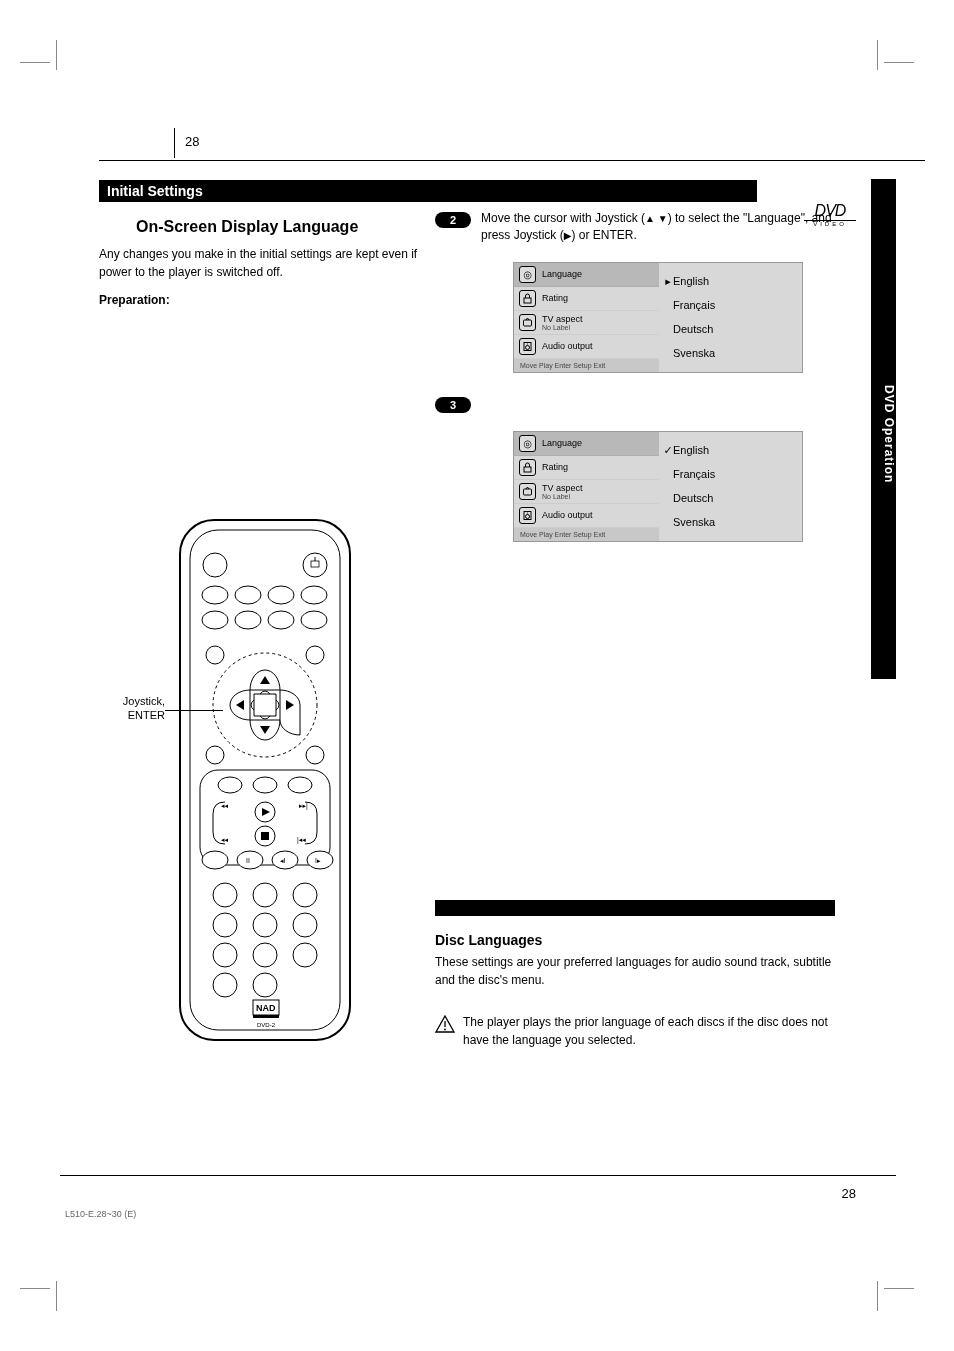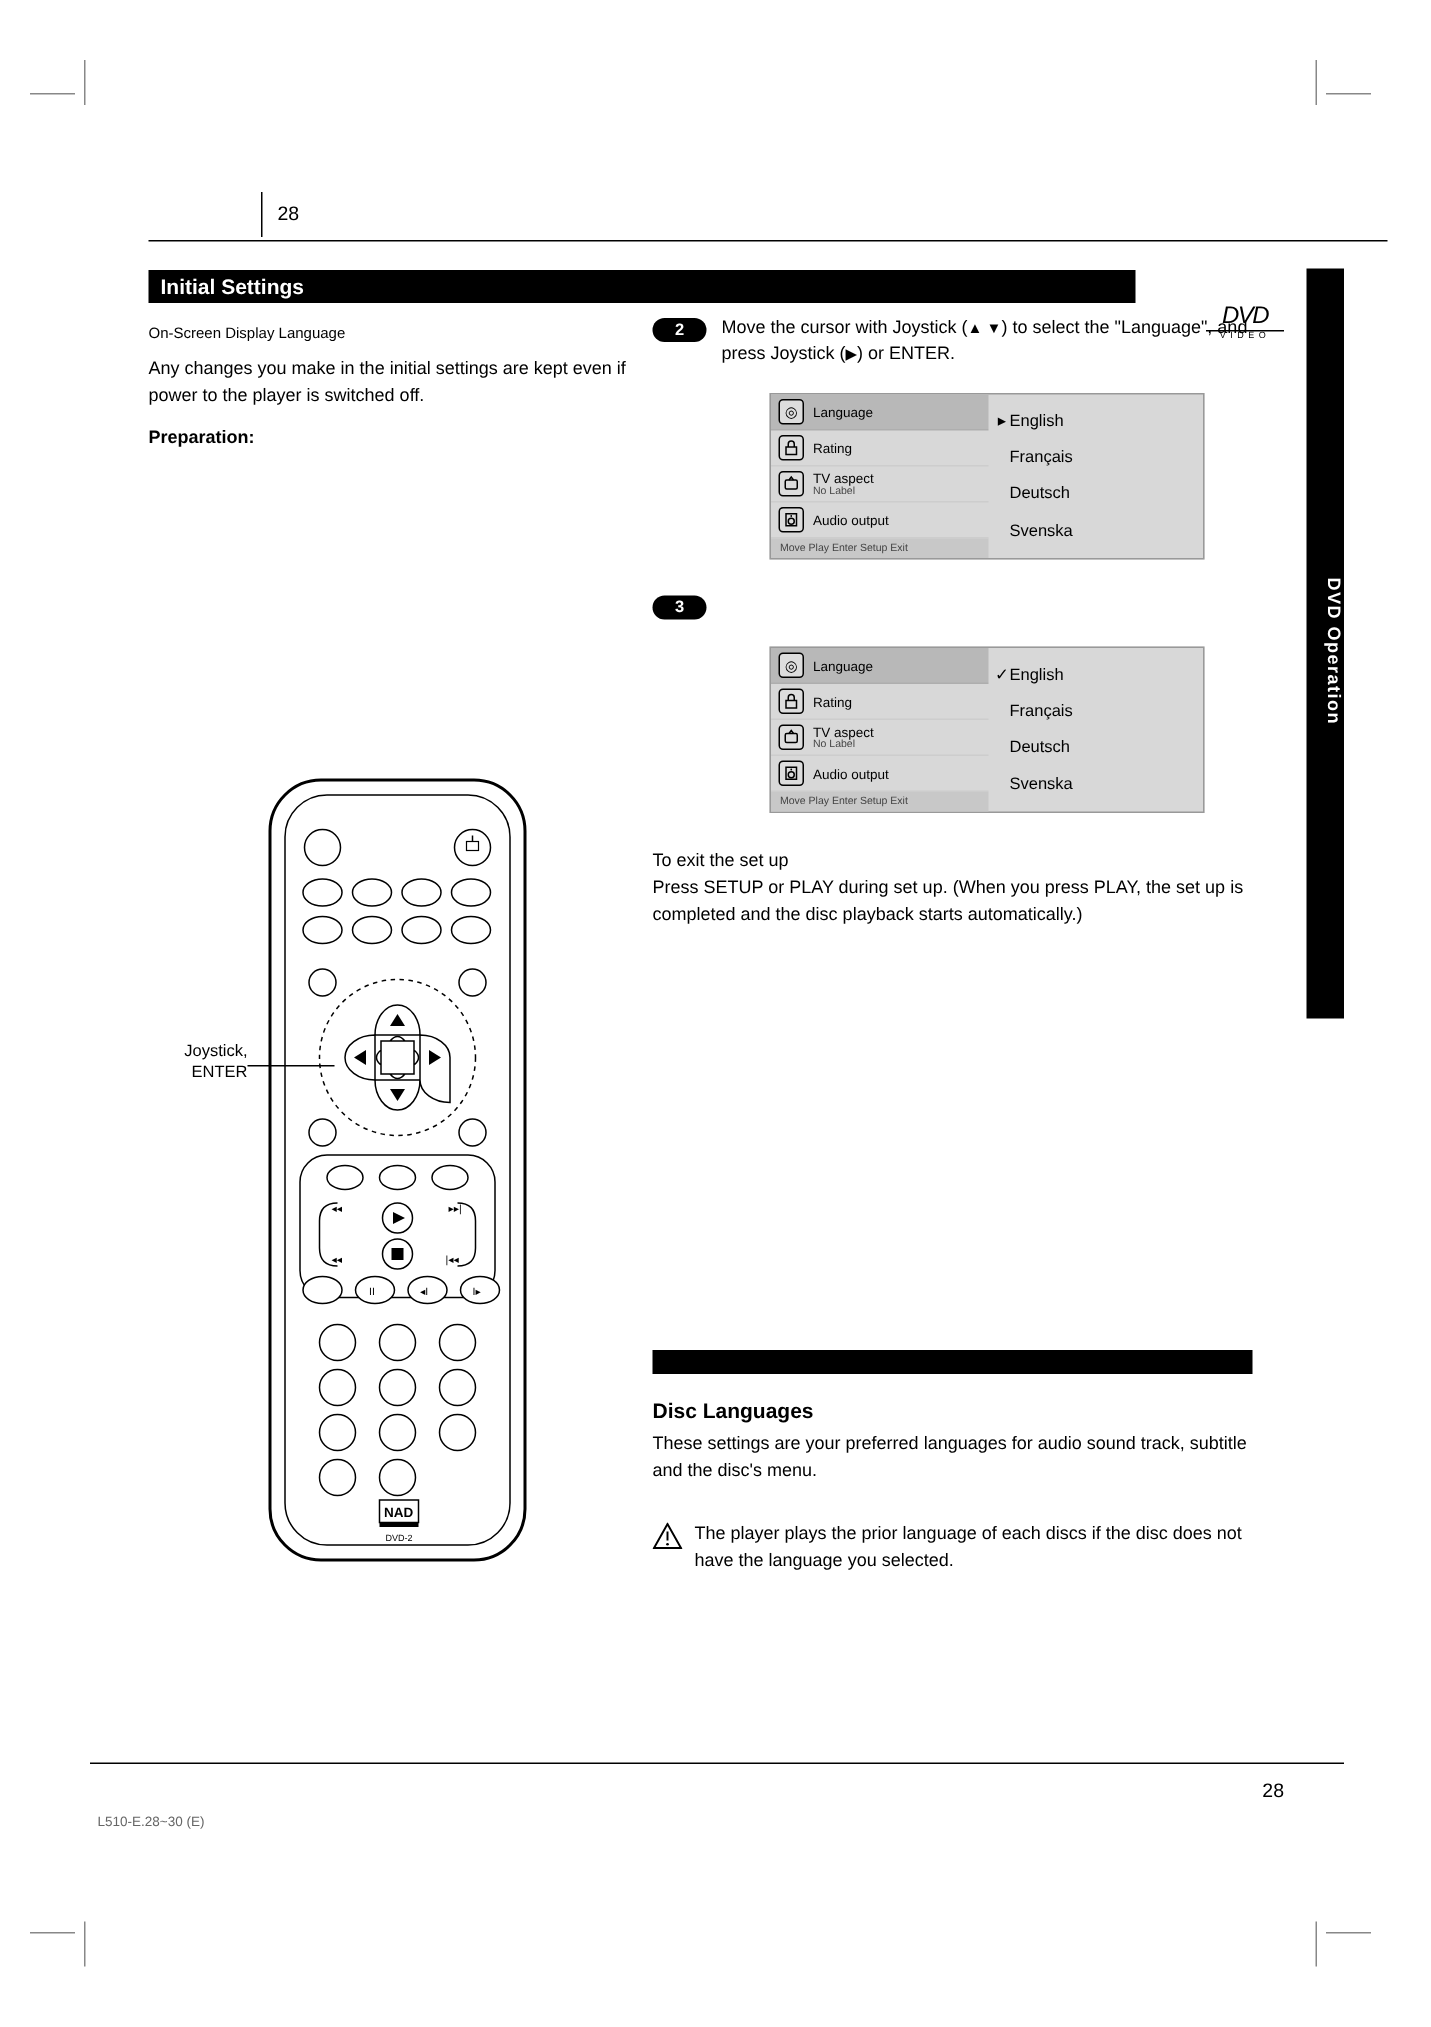--- a/index.html
+++ b/index.html
@@ -87,23 +87,24 @@
   }
   .left-col {
     position: absolute;
     left: 99px;
     top: 215px;
     width: 330px;
     font-size: 12px;
     line-height: 1.5;
   }
   .left-col .heading {
-    font-weight: normal;
-    font-size: 10px;
+    font-weight: bold;
+    font-size: 16px;
     margin-bottom: 6px;
+    margin-left: 37px;
   }
   .left-col p { margin-bottom: 10px; }
   .left-col .bold { font-weight: bold; }
 
   .right-col {
     position: absolute;
     left: 435px;
     top: 210px;
     width: 400px;
     font-size: 12px;
@@ -479,24 +480,20 @@
       </div>
       <div class="menu-right">
         <div><span class="mark">✓</span><span>English</span></div>
         <div><span class="mark"></span><span>Français</span></div>
         <div><span class="mark"></span><span>Deutsch</span></div>
         <div><span class="mark"></span><span>Svenska</span></div>
       </div>
     </div>
   </div>
 
-  <div class="exit-note">
-    <span class="bold">To exit the set up</span><br>
-    <span>Press SETUP or PLAY during set up. (When you press PLAY, the set up is completed and the disc playback starts automatically.)</span>
-  </div>
 </div>
 
 <div class="separator"></div>
 
 <div class="lang-section">
   <div class="heading">Disc Languages</div>
   <p>These settings are your preferred languages for audio sound track, subtitle and the disc's menu.</p>
   <div class="caution-row">
     <div class="caution-icon">
       <svg width="20" height="18" viewBox="0 0 20 18">

